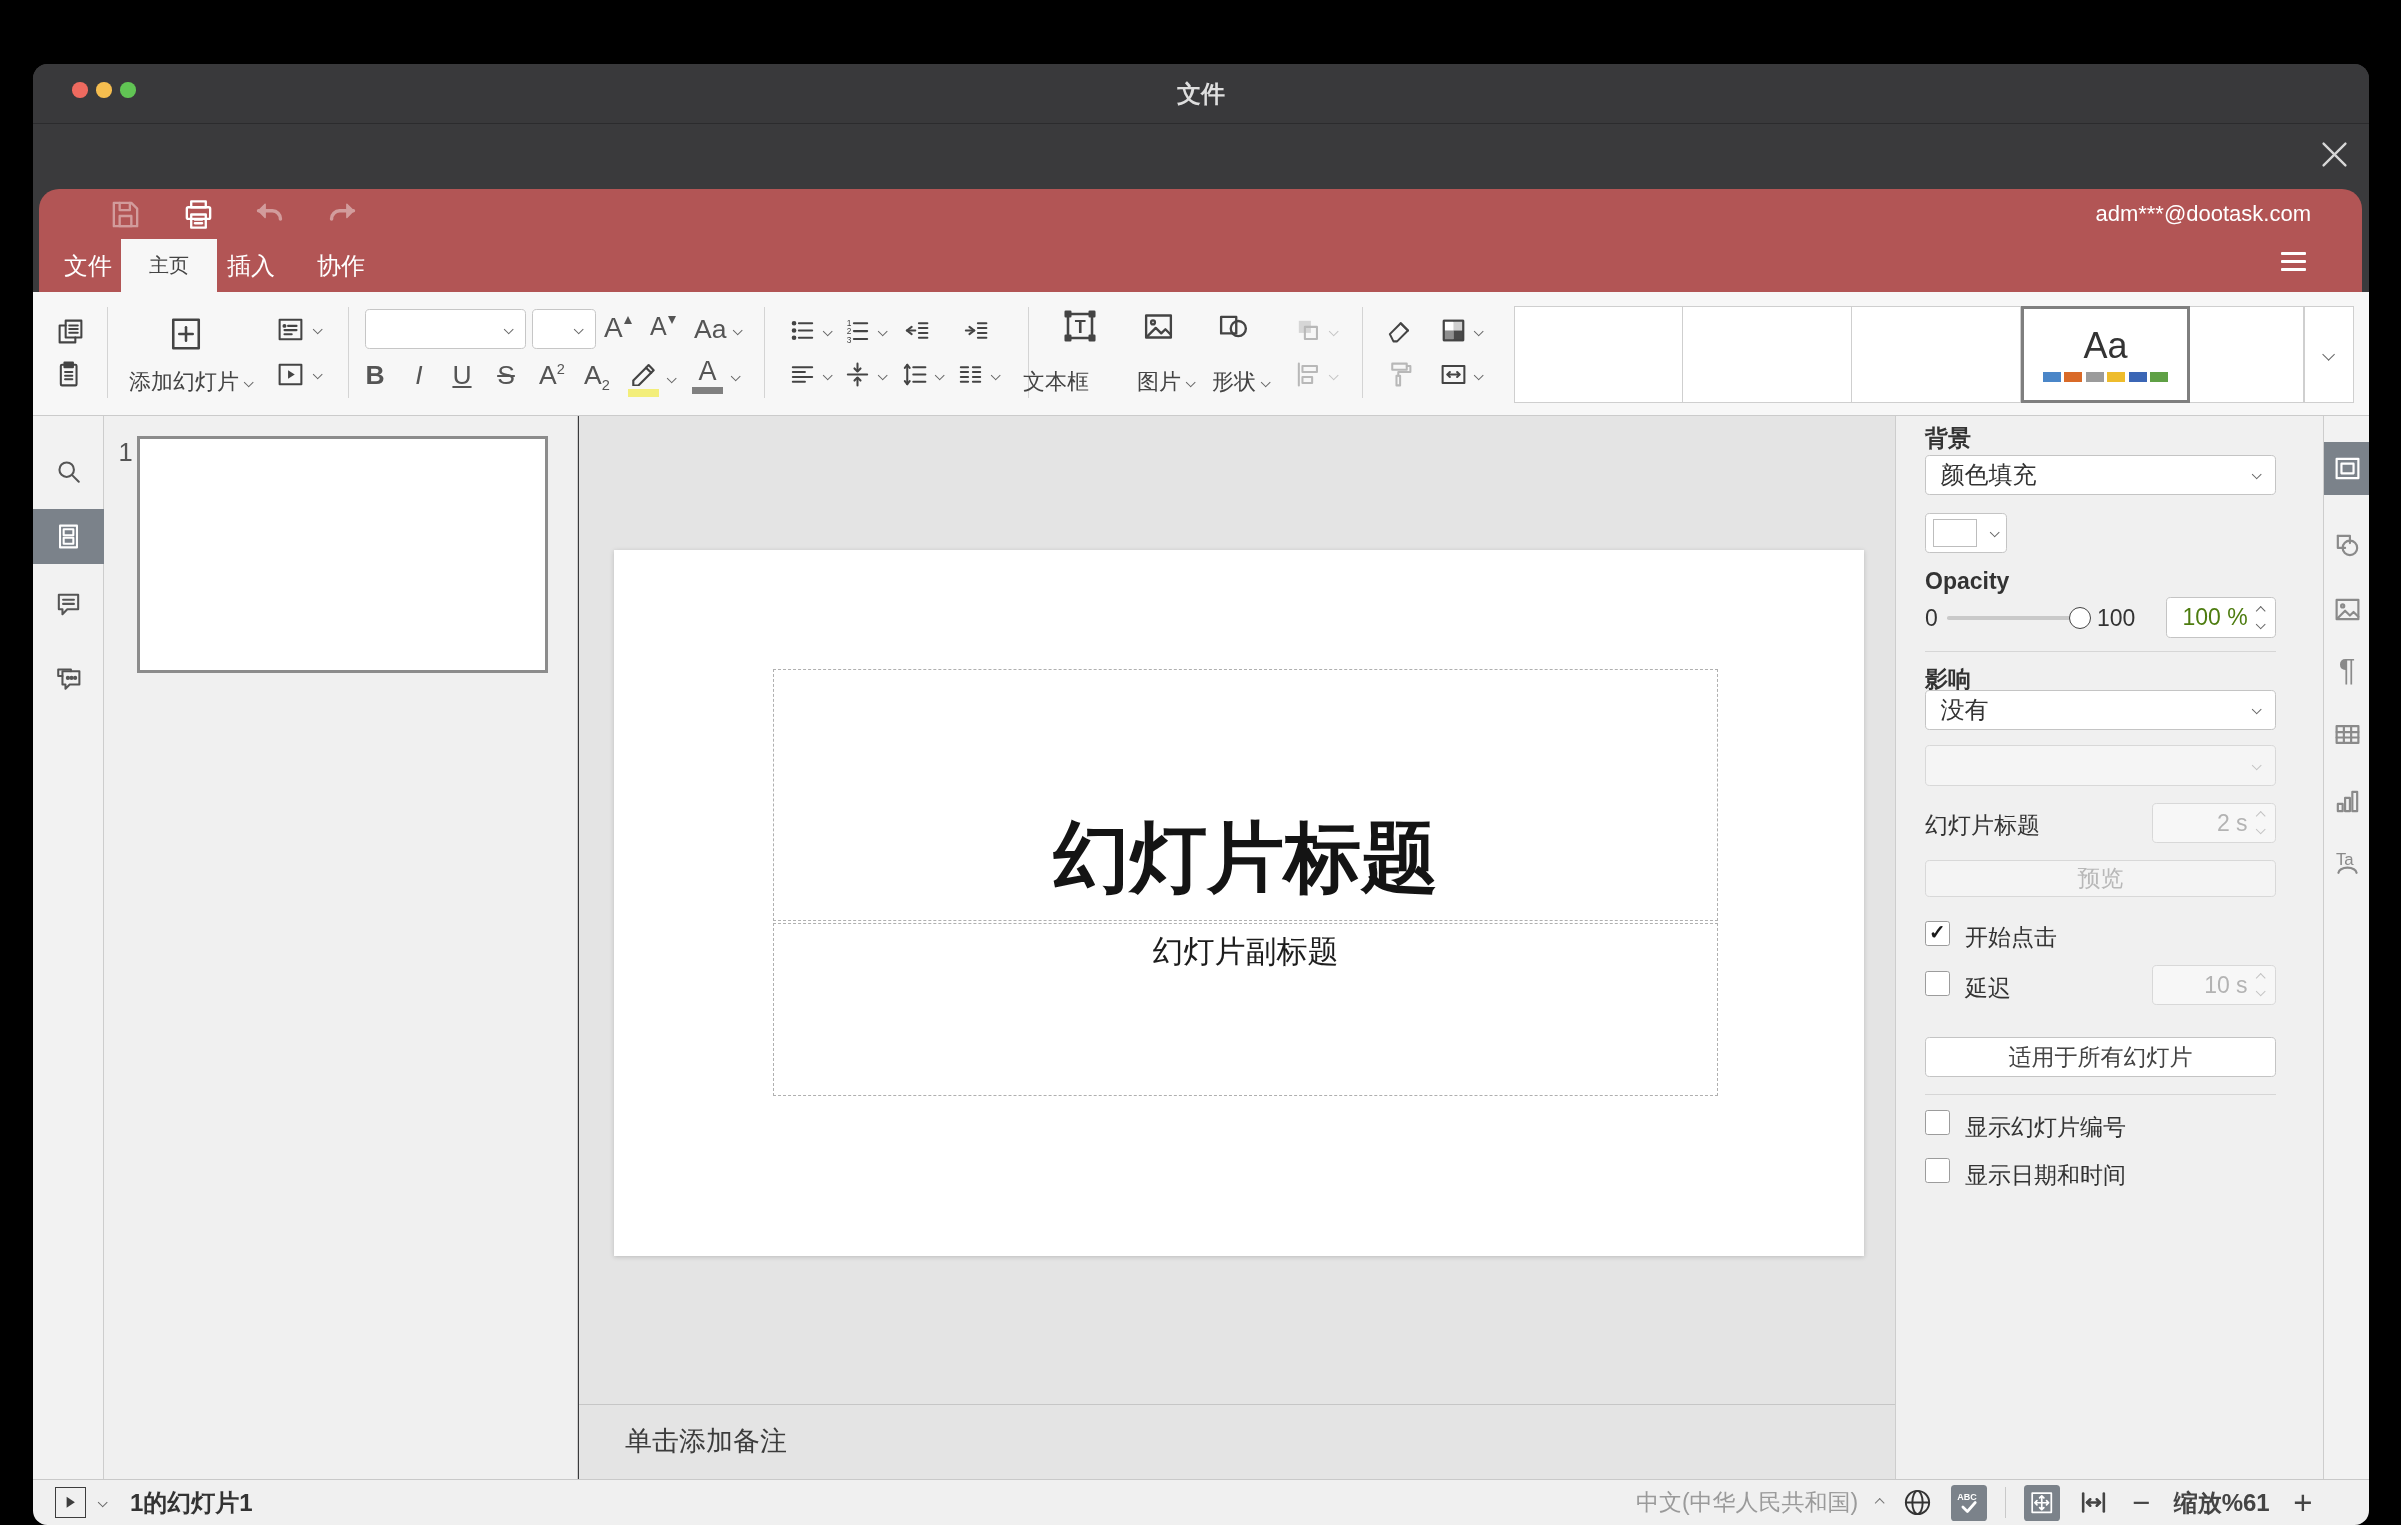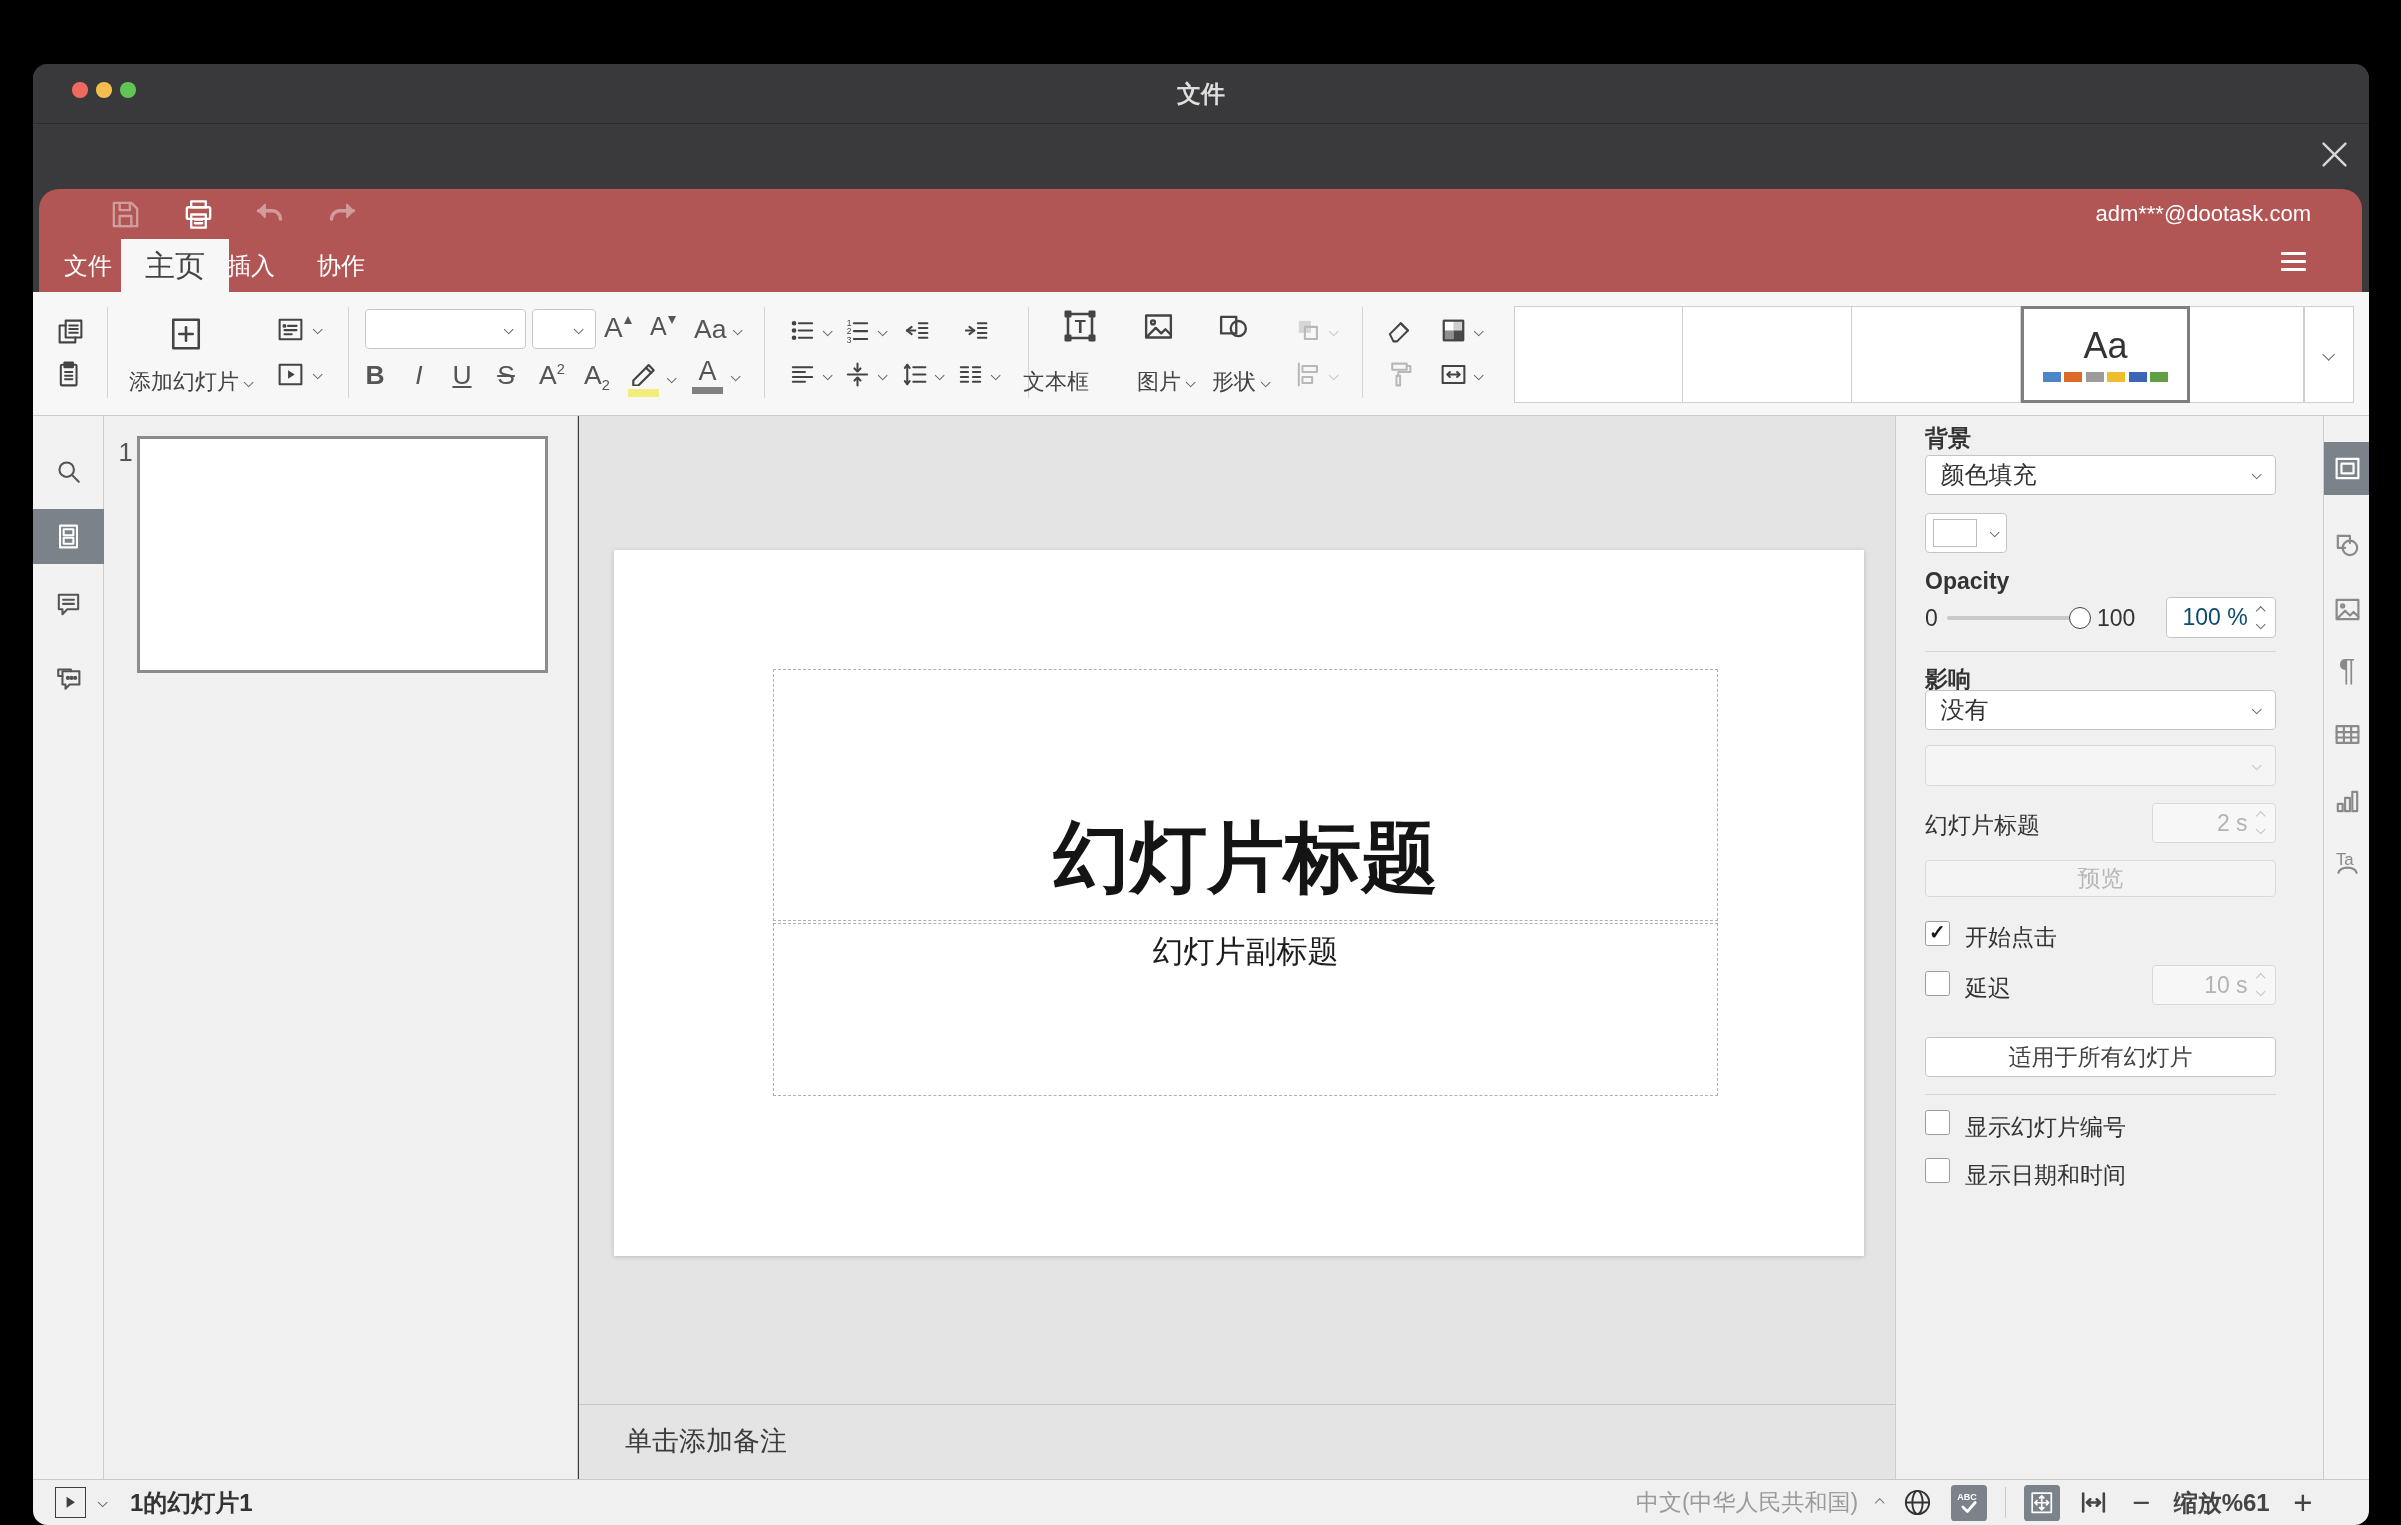--- a/index.html
+++ b/index.html
@@ -18,22 +18,22 @@
   .gapcirc{position:absolute;border-radius:50%;}
   
   .redheader{position:absolute;left:6.4px;top:125px;width:2323px;height:103px;background:#b25555;
              border-radius:20px 20px 0 0;}
   .hicon{position:absolute;top:133px;width:35px;height:35px;}
   .hicon svg{stroke:#fff;fill:none;stroke-width:1.6;stroke-linecap:round;stroke-linejoin:round;width:35px;height:35px;}
   .hdim{opacity:.42;}
   .doctitle{position:absolute;left:0;right:0;top:134px;text-align:center;color:#fff;font-size:24px;}
   .account{position:absolute;right:58px;top:137px;color:#fff;font-size:22px;}
   .tab{position:absolute;top:175px;height:53px;line-height:53px;color:#fff;font-size:24px;cursor:default;}
-  .tabactive{position:absolute;left:88px;top:175px;width:108px;height:53px;background:#f7f7f7;
-             color:#444;text-align:center;line-height:53px;font-size:30px;}
+  .tabactive{position:absolute;left:88px;top:175px;width:96px;height:53px;background:#f7f7f7;
+             color:#444;text-align:center;line-height:53px;font-size:20px;}
   .burger{position:absolute;left:2248px;top:188px;width:25px;height:20px;}
   .burger div{height:2.7px;background:#fff;margin-bottom:5.5px;border-radius:0.9px;}
   
   .toolbar{position:absolute;left:0;top:228px;width:100%;height:124px;background:#f7f7f7;
            border-bottom:1.8px solid #cbcbcb;box-sizing:border-box;color:#444;}
   .tdiv{position:absolute;top:14.6px;width:0.9px;height:91px;background:#d4d4d4;}
   .ic{stroke:#444;fill:none;stroke-width:1.7;stroke-linecap:round;stroke-linejoin:round;}
   .dim{opacity:.35;}
   .chev{display:inline-block;width:8.2px;height:8.2px;border-right:1.8px solid #666;border-bottom:1.8px solid #666;
         transform:rotate(45deg);vertical-align:middle;}
@@ -74,21 +74,21 @@
          border-top:0.9px solid #c6c6c6;box-sizing:border-box;}
   .notes span{position:absolute;left:46px;top:18px;font-size:27px;color:#3c3c3c;}
   
   .rpanel{position:absolute;left:1862px;top:352px;width:428px;height:1063px;background:#f0f0f0;
           border-left:0.9px solid #cdcdcd;box-sizing:border-box;}
   .plabel{position:absolute;font-size:23px;font-weight:bold;color:#333;}
   .dd{position:absolute;background:#fff;border:0.9px solid #c4c4c4;border-radius:4.6px;box-sizing:border-box;
       display:flex;align-items:center;justify-content:space-between;padding:0 14.6px;font-size:24px;color:#333;}
   .dd.disabled{background:#f5f5f5;color:#b5b5b5;border-color:#d8d8d8;}
   .spin{position:absolute;background:#fff;border:0.9px solid #c4c4c4;border-radius:4.6px;box-sizing:border-box;
-        display:flex;align-items:center;justify-content:flex-end;gap:9px;padding:0 11px;font-size:23px;color:#0c4a6e;}
+        display:flex;align-items:center;justify-content:flex-end;gap:9px;padding:0 11px;font-size:23px;color:#4d7c0f;}
   .spin.disabled{background:#f7f7f7;color:#b3b3b3;border-color:#d8d8d8;}
   .arrows{display:flex;flex-direction:column;gap:6.4px;}
   .pbtn{position:absolute;background:#fff;border:0.9px solid #c4c4c4;border-radius:4.6px;box-sizing:border-box;
         display:flex;align-items:center;justify-content:center;font-size:23px;color:#444;}
   .pbtn.disabled{background:#f4f4f4;color:#b8b8b8;border-color:#d8d8d8;}
   .pdiv{position:absolute;left:29px;width:351px;height:0.9px;background:#d6d6d6;}
   .cb{position:absolute;width:25px;height:25px;background:#fff;border:1.8px solid #9c9c9c;border-radius:2.7px;
       box-sizing:border-box;text-align:center;line-height:20px;font-size:20px;font-weight:bold;color:#1a1a1a;}
   .cblabel{position:absolute;font-size:23px;color:#333;}
   .track{position:absolute;height:3.6px;background:#c9c9c9;border-radius:1.8px;}

